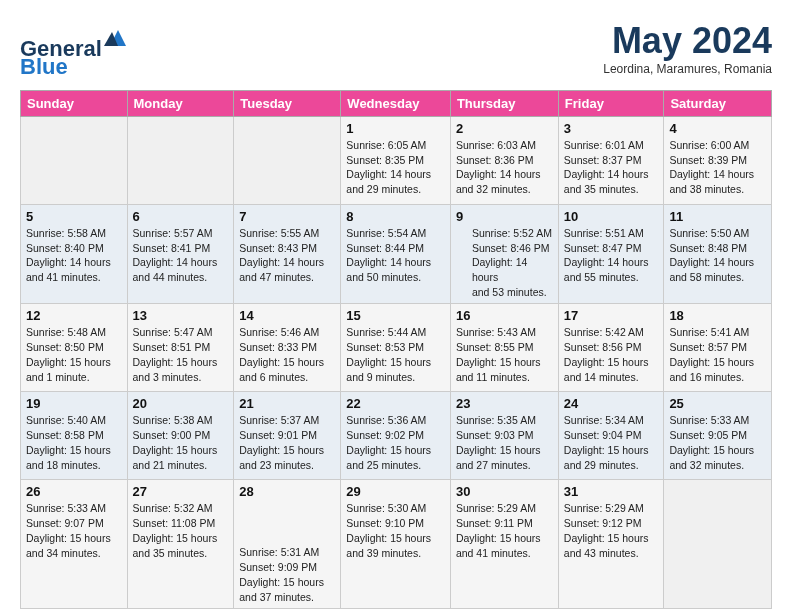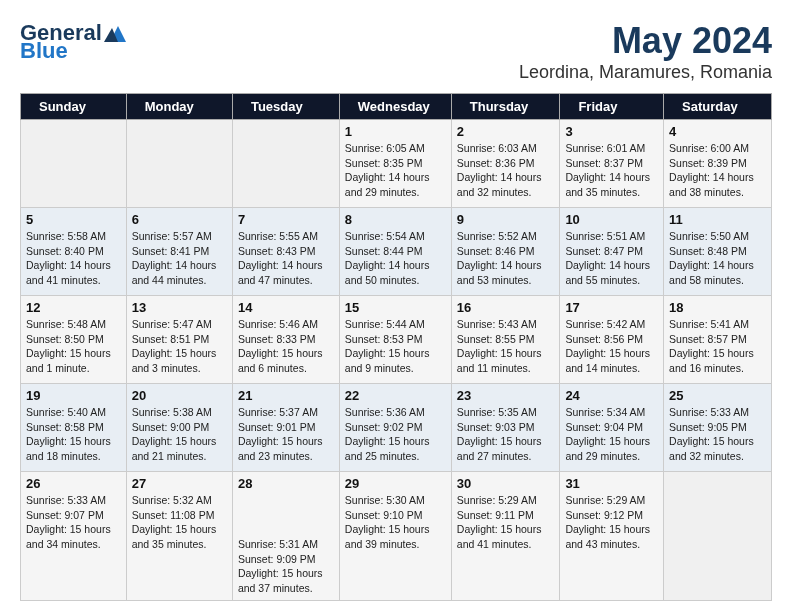--- a/index.html
+++ b/index.html
@@ -33,33 +33,33 @@
     }
     .title-block {
       text-align: right;
     }
     .month-year {
       font-size: 36px;
       font-weight: bold;
       color: #1a3a5c;
     }
     .location {
-      font-size: 18px;
+      font-size: 12px;
       color: #333;
     }
     table {
       width: 100%;
       border-collapse: collapse;
       font-size: 11px;
     }
     thead tr th {
-      background-color: #0f172a;
+      background-color: #ec4899;
       color: #fff;
       text-align: left;
-      padding: 5px 18px;
+      padding: 5px 6px;
       font-size: 13px;
       font-weight: bold;
       border: 1px solid #aaa;
     }
     tbody tr td {
       border: 1px solid #ccc;
       vertical-align: top;
       padding: 4px 5px;
       width: 113px;
       min-height: 80px;
@@ -84,21 +84,21 @@
     }
     .empty-cell {
       background-color: #f0f0f0 !important;
     }
   </style>
 </head>
 <body>
 
 <div class="header">
   <div class="logo">
-    <div style="display:flex;align-items:flex-end;">
+    <div style="display:flex;align-items:flex-start;margin-top:16px;">
       <span class="logo-general">General</span>
       <svg width="22" height="22" viewBox="0 0 22 22" style="margin-left:2px;margin-top:-8px;">
         <polygon points="6,18 14,2 22,18" fill="#2176c7"></polygon>
         <polygon points="0,18 8,4 14,18" fill="#1a3a5c"></polygon>
       </svg>
     </div>
     <span class="logo-blue" style="margin-top:-8px;">Blue</span>
   </div>
   <div class="title-block">
     <div class="month-year">May 2024</div>
@@ -176,21 +176,21 @@
         </td>
         <td>
           <div class="day-num">8</div>
           <div class="day-info" style="white-space: pre-line;">Sunrise: 5:54 AM
 Sunset: 8:44 PM
 Daylight: 14 hours
 and 50 minutes.</div>
         </td>
         <td>
           <div class="day-num">9</div>
-          <div class="day-info" style="white-space: pre-line;">Sunrise: 5:52 AM
+          <div class="day-info" style="white-space: pre-line; margin-left: 16px;">Sunrise: 5:52 AM
 Sunset: 8:46 PM
 Daylight: 14 hours
 and 53 minutes.</div>
         </td>
         <td>
           <div class="day-num">10</div>
           <div class="day-info" style="white-space: pre-line;">Sunrise: 5:51 AM
 Sunset: 8:47 PM
 Daylight: 14 hours
 and 55 minutes.</div>

